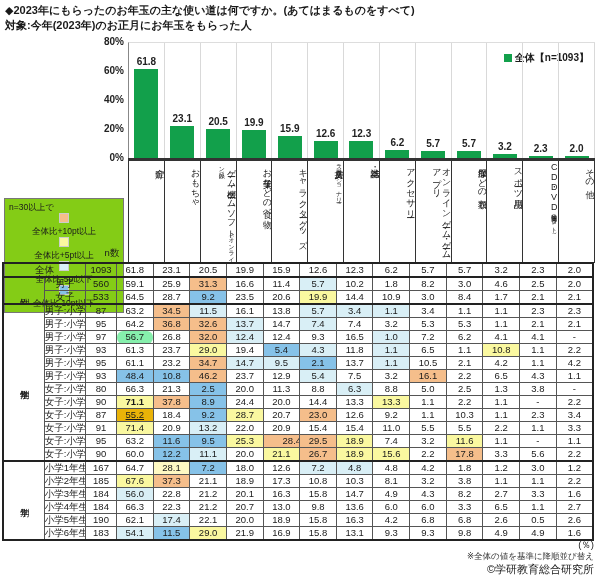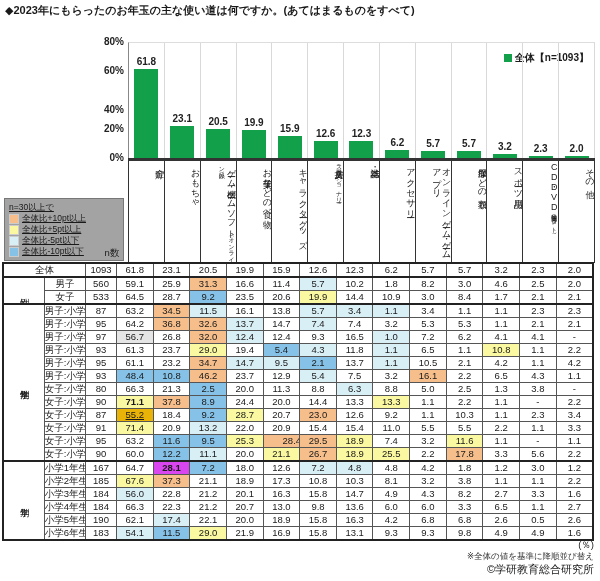--- a/index.html
+++ b/index.html
@@ -17,23 +17,23 @@
   .ytick{position:absolute;width:34px;text-align:right;font-size:10px;font-weight:bold;color:#222;}
   #chart-legend{position:absolute;right:6px;top:8px;font-size:10px;font-weight:bold;display:flex;align-items:center;gap:3px;}
   #chart-legend .sw{width:8px;height:8px;display:inline-block;}
   
   #cats{position:absolute;left:128px;top:158px;width:466px;height:104px;display:flex;
         border-left:1px solid #333;border-top:1px solid #333;}
   .cat{flex:1;border-right:1px solid #333;writing-mode:vertical-rl;text-orientation:upright;
        font-size:9px;line-height:1.08;padding-top:3px;letter-spacing:0px;overflow:hidden;}
   .cat .s{font-size:6px;letter-spacing:-0.5px;}
   
-  #hl{position:absolute;left:4px;top:198px;width:110px;border:1px solid #777;background:#a3a3a3;
-      font-size:8.5px;line-height:1.3;padding:3px 4px;text-decoration:underline;}
-  #hl .it{display:flex;align-items:center;gap:3px;}
+  #hl{position:absolute;left:4px;top:198px;width:110px;border:1px solid #777;background:#84cc16;
+      font-size:8.5px;line-height:1.3;padding:3px 4px;}
+  #hl .it{display:flex;align-items:center;gap:3px;flex-direction:column;}
   #hl .sw{width:8px;height:8px;display:inline-block;flex:0 0 8px;border:1px solid #ccc;}
   #nhead{position:absolute;left:97px;top:247px;width:30px;text-align:center;font-size:9.5px;}
   
   #tbl{position:absolute;left:2px;top:262px;width:592px;border-collapse:collapse;table-layout:fixed;
        border:2px solid #222;}
   #tbl td,#tbl th{border:1px solid #555;font-size:9.5px;font-weight:normal;padding:0;
        height:12px;line-height:12px;text-align:center;white-space:nowrap;overflow:hidden;}
   #tbl .grp{writing-mode:vertical-rl;text-orientation:upright;font-size:9px;line-height:1.1;}
   #tbl tr.gstart td,#tbl tr.gstart th{border-top:2px solid #222;}
   .c-grp{width:13px;} .c-lbl{width:81px;} .c-n{width:30px;}
@@ -42,26 +42,27 @@
   #f-pct{right:6px;top:539px;font-size:9.5px;}
   #f-note{right:6px;top:551px;font-size:8.5px;color:#333;}
   #f-cr{right:6px;top:562px;font-size:11px;}
 </style>
 </head>
 <body>
 
 <div id="app">
   <div class="hdr">
     <div>◆2023年にもらったのお年玉の主な使い道は何ですか。(あてはまるものをすべて)</div>
+    <div class="sub">対象:今年(2023年)のお正月にお年玉をもらった人</div>
   </div>
 
   <div id="yticks">
       <div class="ytick" style="left: 90px; top: 36px;">80%</div>
       <div class="ytick" style="left: 90px; top: 65px;">60%</div>
-      <div class="ytick" style="left: 90px; top: 104px;">40%</div>
+      <div class="ytick" style="left: 90px; top: 94px;">40%</div>
       <div class="ytick" style="left: 90px; top: 123px;">20%</div>
       <div class="ytick" style="left: 90px; top: 152px;">0%</div>
     </div>
 
   <div id="plot">
     <div id="chart-legend">
       <span class="sw" style="background: rgb(18, 160, 75);"></span>
       <span>全体【n=1093】</span>
     </div>
   <div class="pcol">
@@ -241,21 +242,21 @@
           <td>3.2</td>
           <td>5.3</td>
           <td>5.3</td>
           <td>1.1</td>
           <td>2.1</td>
           <td>2.1</td>
         </tr>
         <tr>
           <td class="c-lbl">男子:小学3年生</td>
           <td class="c-n">97</td>
-          <td style="background: #e5e5e5;">56.7</td>
+          <td style="background: #86efac; border-radius: 6px;">56.7</td>
           <td>26.8</td>
           <td style="background: rgb(245, 190, 139);">32.0</td>
           <td style="background: rgb(217, 239, 246);">12.4</td>
           <td>12.4</td>
           <td>9.3</td>
           <td>16.5</td>
           <td style="background: rgb(217, 239, 246);">1.0</td>
           <td>7.2</td>
           <td>6.2</td>
           <td>4.1</td>
@@ -401,33 +402,33 @@
         <tr>
           <td class="c-lbl">女子:小学6年生</td>
           <td class="c-n">90</td>
           <td>60.0</td>
           <td style="background: rgb(134, 194, 232);">12.2</td>
           <td style="background: rgb(217, 239, 246);">11.1</td>
           <td>20.0</td>
           <td style="background: rgb(250, 248, 160);">21.1</td>
           <td style="background: rgb(245, 190, 139);">26.7</td>
           <td style="background: rgb(250, 248, 160);">18.9</td>
-          <td style="background: rgb(250, 248, 160);">25.5</td>
+          <td style="background: rgb(250, 248, 160);">15.6</td>
           <td>2.2</td>
           <td style="background: rgb(245, 190, 139);">17.8</td>
           <td>3.3</td>
           <td>5.6</td>
           <td>2.2</td>
         </tr>
         <tr class="gstart">
           <th class="grp c-grp" rowspan="6">学年別</th>
           <td class="c-lbl">小学1年生</td>
           <td class="c-n">167</td>
           <td>64.7</td>
-          <td style="background: #d946ef; font-weight: bold;">28.1</td>
+          <td style="background: #fef9c3;">28.1</td>
           <td style="background: rgb(134, 194, 232);">7.2</td>
           <td>18.0</td>
           <td>12.6</td>
           <td style="background: rgb(217, 239, 246);">7.2</td>
           <td style="background: rgb(217, 239, 246);">4.8</td>
           <td>4.8</td>
           <td>4.2</td>
           <td>1.8</td>
           <td>1.2</td>
           <td>3.0</td>

